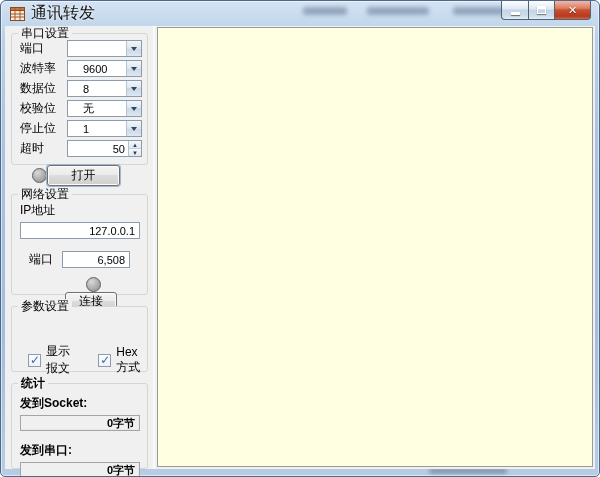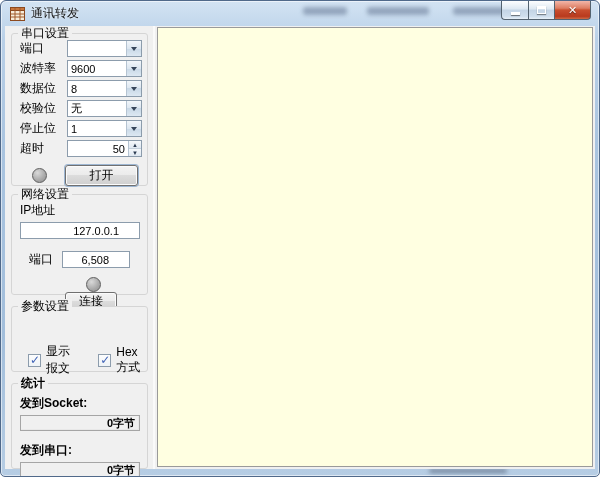--- a/index.html
+++ b/index.html
@@ -9,21 +9,21 @@
   .window {
     position:relative; width:600px; height:477px; overflow:hidden;
     border:1px solid #50698a; border-radius:6px 6px 5px 5px;
     background:linear-gradient(180deg,#d3e3f3 0%,#b9d0e8 8%,#a9c4e0 30%,#a2bedb 70%,#b6cde4 100%);
     box-shadow:inset 0 0 0 1px rgba(255,255,255,.55);
   }
 
   
   .titlebar { position:absolute; top:0; left:0; right:0; height:25px; display:flex; align-items:center; padding-left:9px; }
   .title-icon { width:15px; height:14px; margin-right:6px; flex:0 0 auto; }
-  .title-text { font-size:12px; color:#111; text-shadow:0 0 3px rgba(255,255,255,.9); }
+  .title-text { font-size:16px; color:#111; text-shadow:0 0 3px rgba(255,255,255,.9); }
   .smudge { position:absolute; border-radius:3px; background:rgba(80,98,128,.45); filter:blur(2px); }
   .smudge.s1 { left:302px; top:6px; width:44px; height:8px; }
   .smudge.s2 { left:366px; top:6px; width:62px; height:8px; }
   .smudge.s3 { left:452px; top:6px; width:54px; height:8px; }
   .smudge.s4 { left:428px; top:468px; width:78px; height:4px; background:rgba(50,62,84,.5); }
 
   .caption-buttons { position:absolute; top:0; right:8px; display:flex; height:19px; }
   .cap-btn {
     height:19px; border:1px solid #53626f; border-top:none; position:relative;
     background:linear-gradient(180deg,#fdfeff 0%,#dde8f2 45%,#c3d4e5 50%,#cfdeed 85%,#e8f1f9 100%);
@@ -53,34 +53,34 @@
   .left-panel { position:absolute; left:0; top:0; width:150px; height:100%; }
 
   .groupbox {
     position:absolute; left:6px; width:137px;
     border:1px solid #d5d5d5; border-radius:3px; background:#f0f0f0;
   }
   .groupbox .legend {
     position:absolute; top:-8px; left:6px; background:#f0f0f0; padding:0 3px;
     font-size:12px; line-height:14px; color:#000;
   }
-  .g-serial  { top:7px;   height:153px; }
+  .g-serial  { top:7px;   height:132px; }
   .g-network { top:168px; height:101px; }
   .g-params  { top:280px; height:66px; }
   .g-stats   { top:357px; height:86px;font-weight:bold; }
 
   
   .s-rows { padding-top:6px; }
   .s-row { display:flex; align-items:center; height:17px; margin:0 5px 3px 8px; }
   .s-row .lbl { flex:1; font-size:12px; }
   .combo {
     width:75px; height:17px; background:#fff; border:1px solid #8c9cac;
     display:flex; align-items:center; position:relative; font-size:11px;
   }
-  .combo .val { flex:1; padding-left:3px; overflow:hidden; white-space:nowrap; }
+  .combo .val { flex:1; padding-left:15px; overflow:hidden; white-space:nowrap; }
   .combo .arrow-box { width:15px; height:100%; display:flex; align-items:center; justify-content:center;
     background:linear-gradient(180deg,#f2f6fa,#dce6f0 50%,#c9d8e6 50%,#dde8f2); border-left:1px solid #b5c3d1; }
   .tri-down { width:0; height:0; border-left:3.5px solid transparent; border-right:3.5px solid transparent; border-top:4px solid #37455a; }
 
   .spinner { width:75px; height:17px; background:#fff; border:1px solid #8c9cac; display:flex; align-items:center; font-size:11px; }
   .spinner .val { flex:1; text-align:right; padding-right:3px; }
   .spinner .ud { width:13px; height:100%; display:flex; flex-direction:column; border-left:1px solid #b5c3d1; }
   .spinner .ud span { flex:1; display:flex; align-items:center; justify-content:center; font-size:6px; line-height:1; color:#2b3a50;
     background:linear-gradient(180deg,#f5f8fb,#dfe8f1); }
   .spinner .ud span + span { border-top:1px solid #c4d0dc; }
@@ -89,28 +89,28 @@
   .led {
     width:15px; height:15px; border-radius:50%; margin-left:20px;
     background:radial-gradient(circle at 35% 30%,#d9d9d9,#a8a8a8 60%,#8f8f8f);
     border:1px solid #5f5f5f;
   }
   .btn {
     border:1px solid #707070; border-radius:3px; font-size:12px; color:#000;
     background:linear-gradient(180deg,#f3f3f3 0%,#ebebeb 49%,#dcdcdc 50%,#cfcfcf 100%);
     box-shadow:inset 0 0 0 1px #fbfbfb; display:flex; align-items:center; justify-content:center; cursor:default;
   }
-  .btn-open { width:73px; height:21px; margin-left:18px; box-shadow:inset 0 0 0 1px #fbfbfb, 0 0 0 1px #9db6d2; }
+  .btn-open { width:73px; height:21px; box-shadow:inset 0 0 0 1px #fbfbfb, 0 0 0 1px #9db6d2; }
   .btn-connect { width:52px; height:19px; margin-left:23px; }
 
   
   .n-label { margin:7px 0 0 8px; font-size:12px; }
   .input {
     background:#fff; border:1px solid #8c9cac; height:17px; font-size:11px;
-    display:flex; align-items:center; justify-content:flex-end; padding-right:20px;
+    display:flex; align-items:center; justify-content:flex-end; padding-right:4px;
   }
   .ip-input { margin:3px 7px 0 8px; }
   .n-port-row { display:flex; align-items:center; margin:12px 0 0 17px; }
   .n-port-row .lbl { width:33px; font-size:12px; }
   .port-input { width:68px; }
   .n-led-row { margin-top:9px;flex-direction:column; }
 
   
   .cb-row { display:flex; align-items:center; margin:36px 0 0 16px; }
   .checkbox {

